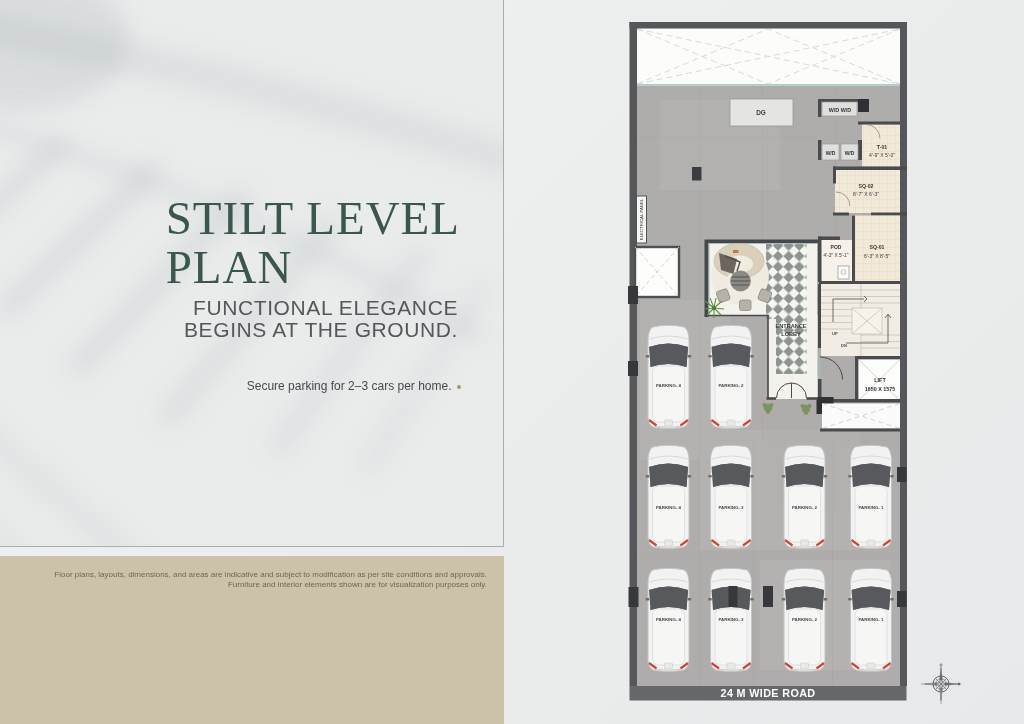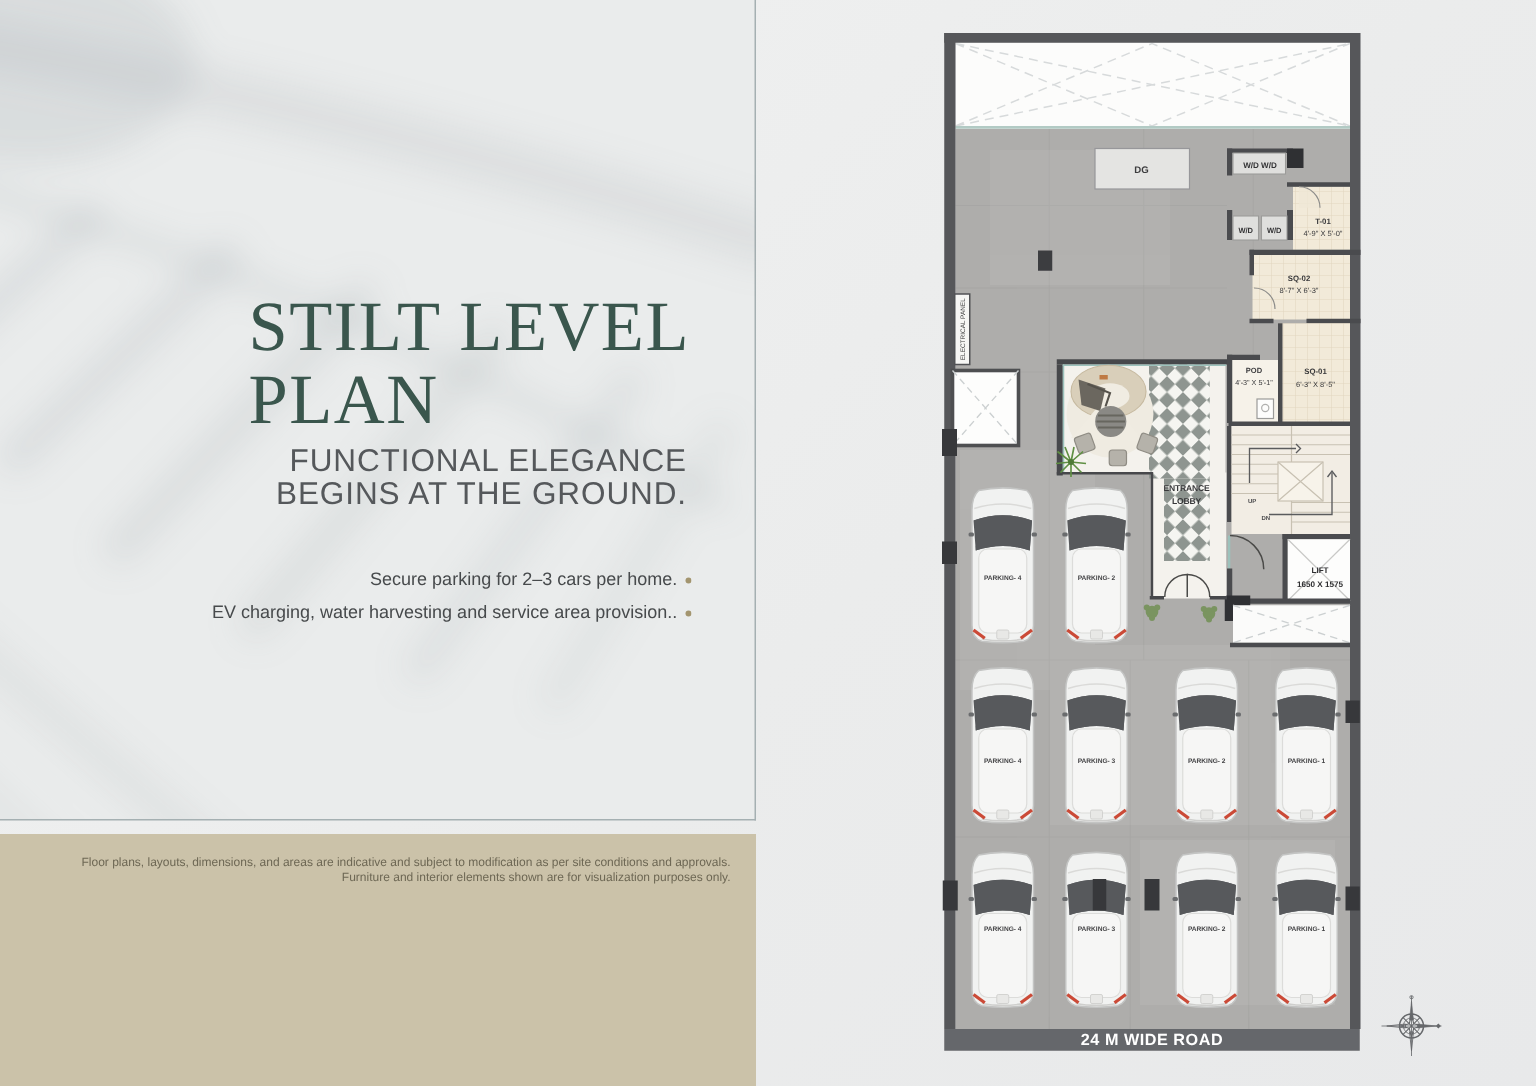--- a/index.html
+++ b/index.html
@@ -45,21 +45,20 @@
         </filter>
       </defs>
   </svg>
 
   <div id="title">STILT LEVEL<br>PLAN</div>
 
   <div id="subtitle">FUNCTIONAL ELEGANCE<br>BEGINS AT THE GROUND.</div>
 
   <div id="bullets">
     <div>Secure parking for 2–3 cars per home.<span class="dot"></span></div>
-    <div>EV charging, water harvesting and service area provision..<span class="dot"></span></div>
   </div>
 
   <div id="tanbar"></div>
 
   <div id="disclaimer">Floor plans, layouts, dimensions, and areas are indicative and subject to modification as per site conditions and approvals.<br>Furniture and interior elements shown are for visualization purposes only.</div>
 
   <svg id="plan" style="position:absolute;left:600px;top:0" width="424" height="724" viewBox="600 0 424 724">
   <defs>
     <filter id="pblur">
           <feGaussianBlur stdDeviation="0.4"></feGaussianBlur>

